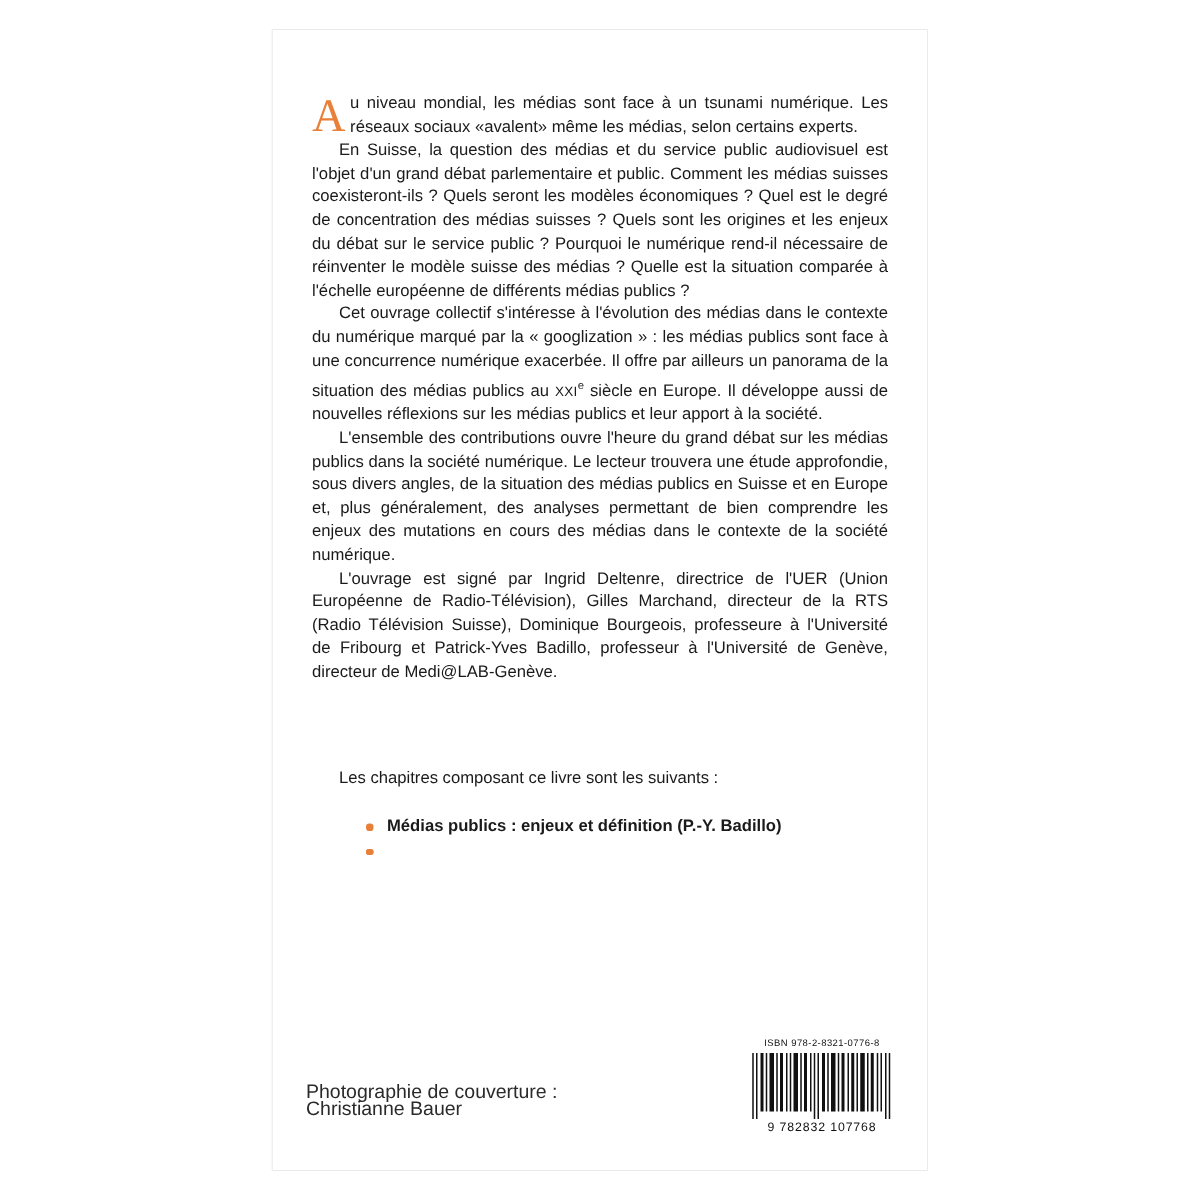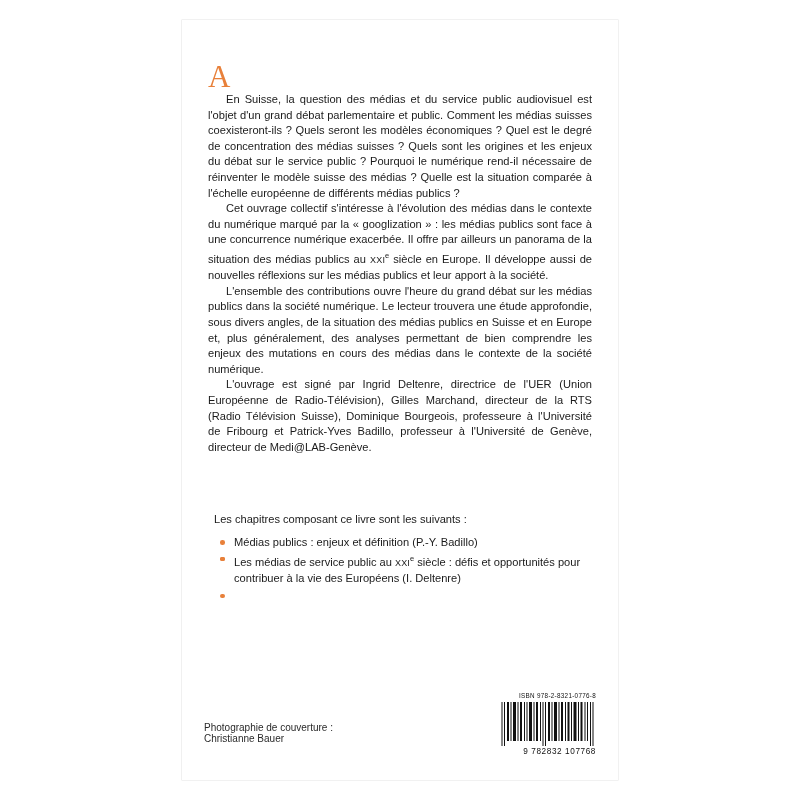--- a/index.html
+++ b/index.html
@@ -83,34 +83,35 @@
     font-size: 9px;
     letter-spacing: 0.2px;
   }
   .sup {
     font-size: 7.5px;
     vertical-align: super;
   }
 
   .chapters {
     position: absolute;
-    left: 32px;
+    left: 44px;
     top: 492px;
     width: 372px;
     color: #1a1a1a;
     font-size: 11.1px;
     line-height: 15.6px;
   }
   .chapters .intro {
     margin: 0 0 7px 0;
   }
   .chapters ul {
-    margin: 4px;
+    margin: 16px;
     padding: 0;
     list-style: none;
+    font-weight: bold;
   }
   .chapters li {
     position: relative;
     padding-left: 16px;
     margin-bottom: 1px;
   }
   .chapters li .bullet {
     position: absolute;
     left: 2px;
     top: 5.5px;
@@ -119,21 +120,21 @@
     border-radius: 50%;
     background: #e8803a;
   }
 
   
   .barcode-area {
     position: absolute;
     left: 318px;
     top: 672px;
     width: 96px;
-    text-align: right;
+    text-align: center;
   }
   .isbn-text {
     font-size: 6.3px;
     letter-spacing: 0.3px;
     color: #111;
     margin-bottom: 2.5px;
     font-family: "Liberation Sans", sans-serif;
   }
   .barcode {
     width: 96px;
@@ -147,49 +148,48 @@
     color: #111;
     white-space: nowrap;
     font-family: "Liberation Sans", sans-serif;
   }
 
   .photo-credit {
     position: absolute;
     left: 22px;
     top: 702px;
     width: 200px;
-    font-size: 10px;
+    font-size: 13px;
     line-height: 11px;
     color: #2a2a2a;
   }
 </style>
 </head>
 <body>
 
 <div class="page">
 
   <div class="gutter-left"></div>
   <div class="gutter-right"></div>
 
   <div class="cover">
 
     <div class="text-block">
-      <p class="first"><span class="dropcap">A</span></p>
+      <p class="first"><span class="dropcap">A</span><span>u niveau mondial, les médias sont face à un tsunami numérique. Les réseaux sociaux «avalent» même les médias, selon certains experts.</span></p>
       <p>En Suisse, la question des médias et du service public audiovisuel est l'objet d'un grand débat parlementaire et public. Comment les médias suisses coexisteront-ils ? Quels seront les modèles économiques ? Quel est le degré de concentration des médias suisses ? Quels sont les origines et les enjeux du débat sur le service public ? Pourquoi le numérique rend-il nécessaire de réinventer le modèle suisse des médias ? Quelle est la situation comparée à l'échelle européenne de différents médias publics ?</p>
       <p>Cet ouvrage collectif s'intéresse à l'évolution des médias dans le contexte du numérique marqué par la « googlization » : les médias publics sont face à une concurrence numérique exacerbée. Il offre par ailleurs un panorama de la situation des médias publics au <span class="sc">XXI</span><span class="sup">e</span> siècle en Europe. Il développe aussi de nouvelles réflexions sur les médias publics et leur apport à la société.</p>
       <p>L'ensemble des contributions ouvre l'heure du grand débat sur les médias publics dans la société numérique. Le lecteur trouvera une étude approfondie, sous divers angles, de la situation des médias publics en Suisse et en Europe et, plus généralement, des analyses permettant de bien comprendre les enjeux des mutations en cours des médias dans le contexte de la société numérique.</p>
       <p>L'ouvrage est signé par Ingrid Deltenre, directrice de l'UER (Union Européenne de Radio-Télévision),  Gilles Marchand, directeur de la RTS (Radio Télévision Suisse), Dominique Bourgeois, professeure à l'Université de Fribourg et Patrick-Yves Badillo, professeur à l'Université de Genève, directeur de Medi@LAB-Genève.</p>
     </div>
 
     <div class="chapters">
       <p class="intro">Les chapitres composant ce livre sont les suivants :</p>
       <ul>
         <li><span class="bullet"></span><span>Médias publics : enjeux et définition (P.-Y. Badillo)</span></li>
         <li><span class="bullet"></span></li>
-        <li><span class="bullet"></span><span>Les médias de service public au <span class="sc">XXI</span><span class="sup">e</span> siècle : défis et opportunités pour contribuer à la vie des Européens (I. Deltenre)</span></li>
         <li><span class="bullet"></span></li>
       </ul>
     </div>
 
     <div class="barcode-area">
       <div class="isbn-text">ISBN  978-2-8321-0776-8</div>
       <svg class="barcode" viewBox="0 0 192 88" preserveAspectRatio="none">
         <rect x="0" y="0" width="192" height="88" fill="#ffffff"></rect>
         <g fill="#111111">
           <rect x="3" y="0" width="2" height="88"></rect>

